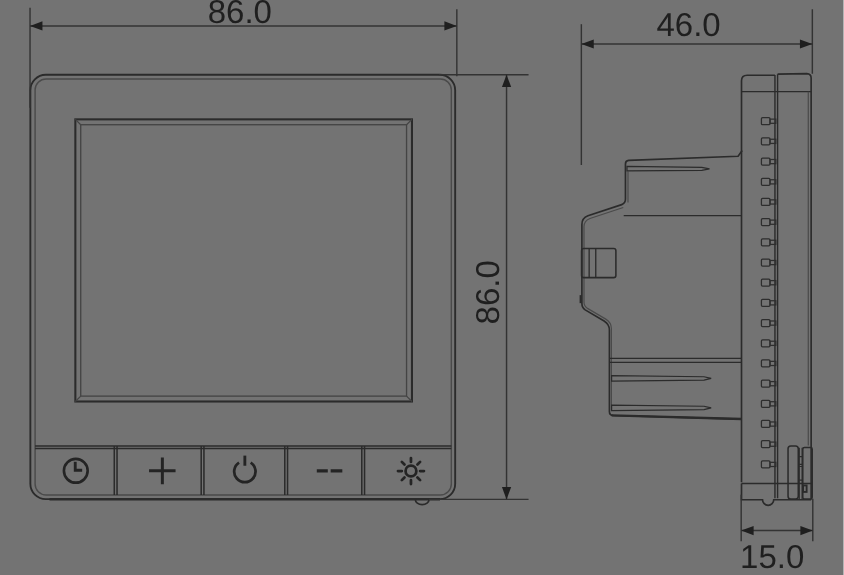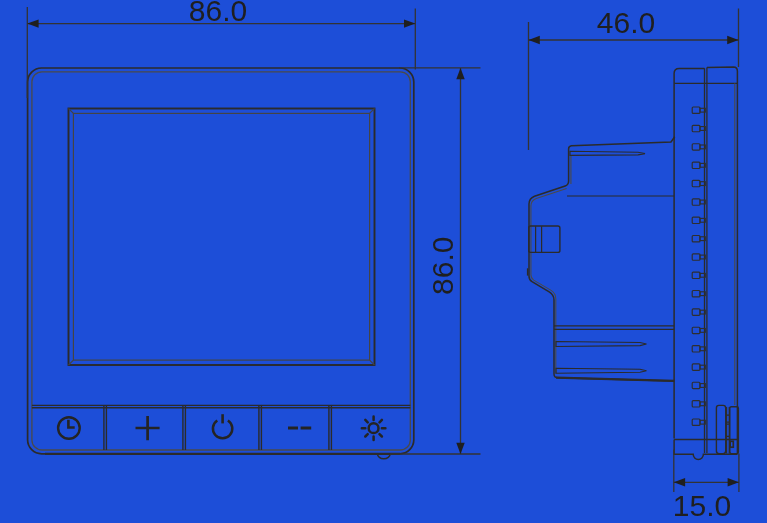--- a/index.html
+++ b/index.html
@@ -1,16 +1,16 @@
 <!DOCTYPE html>
 <html><head>
 <meta charset="utf-8">
 <style>
   html,body{margin:0;padding:0;background:#ffffff;}
-  #wrap{width:767px;height:523px;position:relative;overflow:hidden;background:#1d4ed8;}
+  #wrap{width:767px;height:523px;position:relative;overflow:hidden;background:#737373;}
   svg{display:block;}
   text{font-family:"Liberation Sans",sans-serif;fill:#1f1f1f;}
 </style>
 </head>
 <body>
 <div id="wrap">
 <svg width="767" height="523" viewBox="0 0 767 523">
 <g fill="none" stroke="#2b2b2b" stroke-width="1.5">
 
 <rect x="27.6" y="68" width="386.2" height="385.8" rx="14" stroke-width="1.7"></rect>

